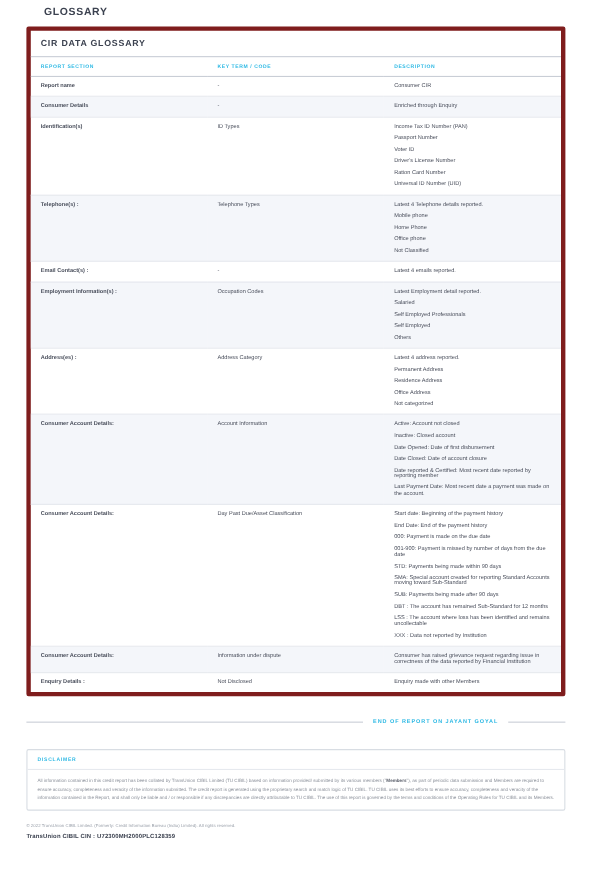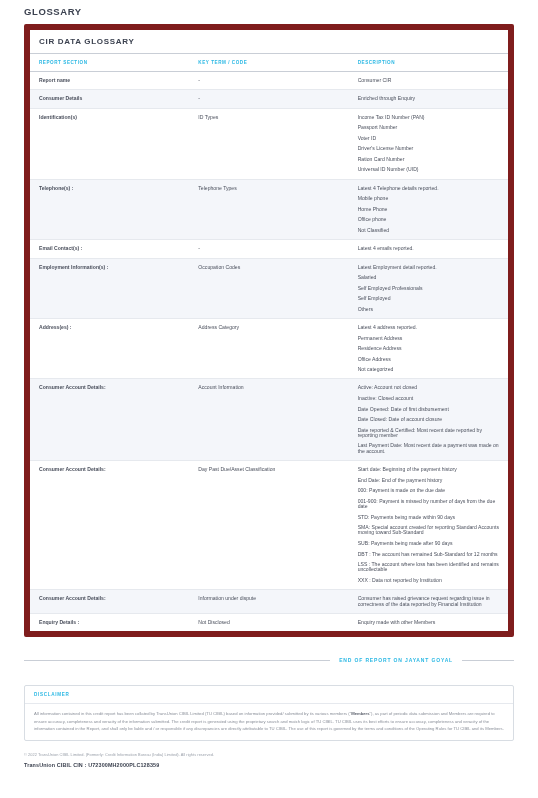--- a/index.html
+++ b/index.html
@@ -21,25 +21,25 @@
     height: 798px;
     padding: 0 24px;
     position: relative;
   }
   
   .page-title {
     font-size: 9.5px;
     font-weight: bold;
     letter-spacing: 0.6px;
     color: #3c4250;
-    margin: 6px 0 7px 0;
+    margin: 6px 0 7px 16px;
   }
   
   .card {
-    border: 6px solid #7f1d1d;
+    border: 4px solid #7f1d1d;
     border-radius: 2px;
     background: #fff;
   }
   .card-title {
     font-size: 8px;
     font-weight: bold;
     letter-spacing: 0.7px;
     color: #3c4250;
     padding: 7px 9px 7px 9px;
     border-bottom: 1px solid #c9ced6;

